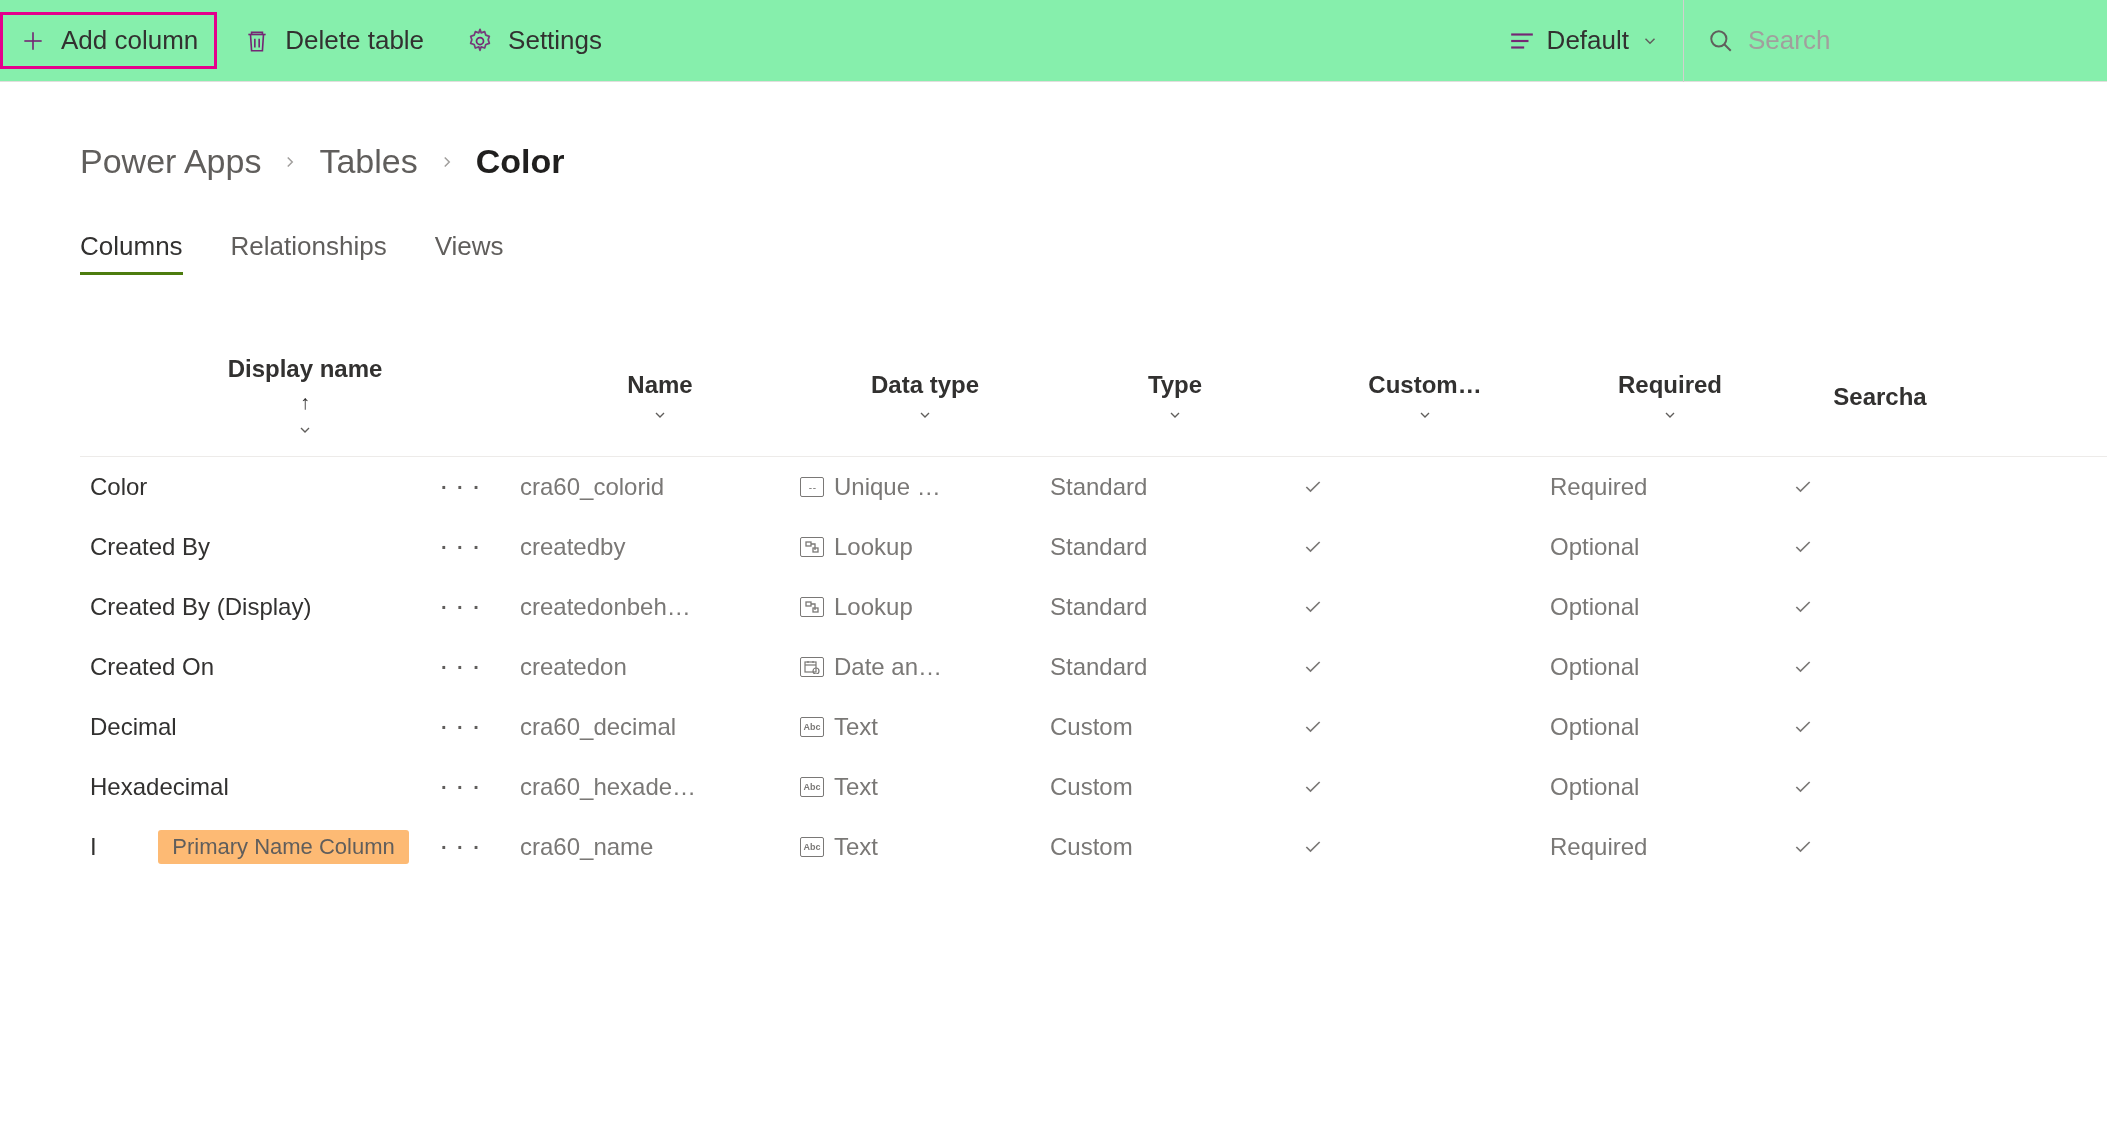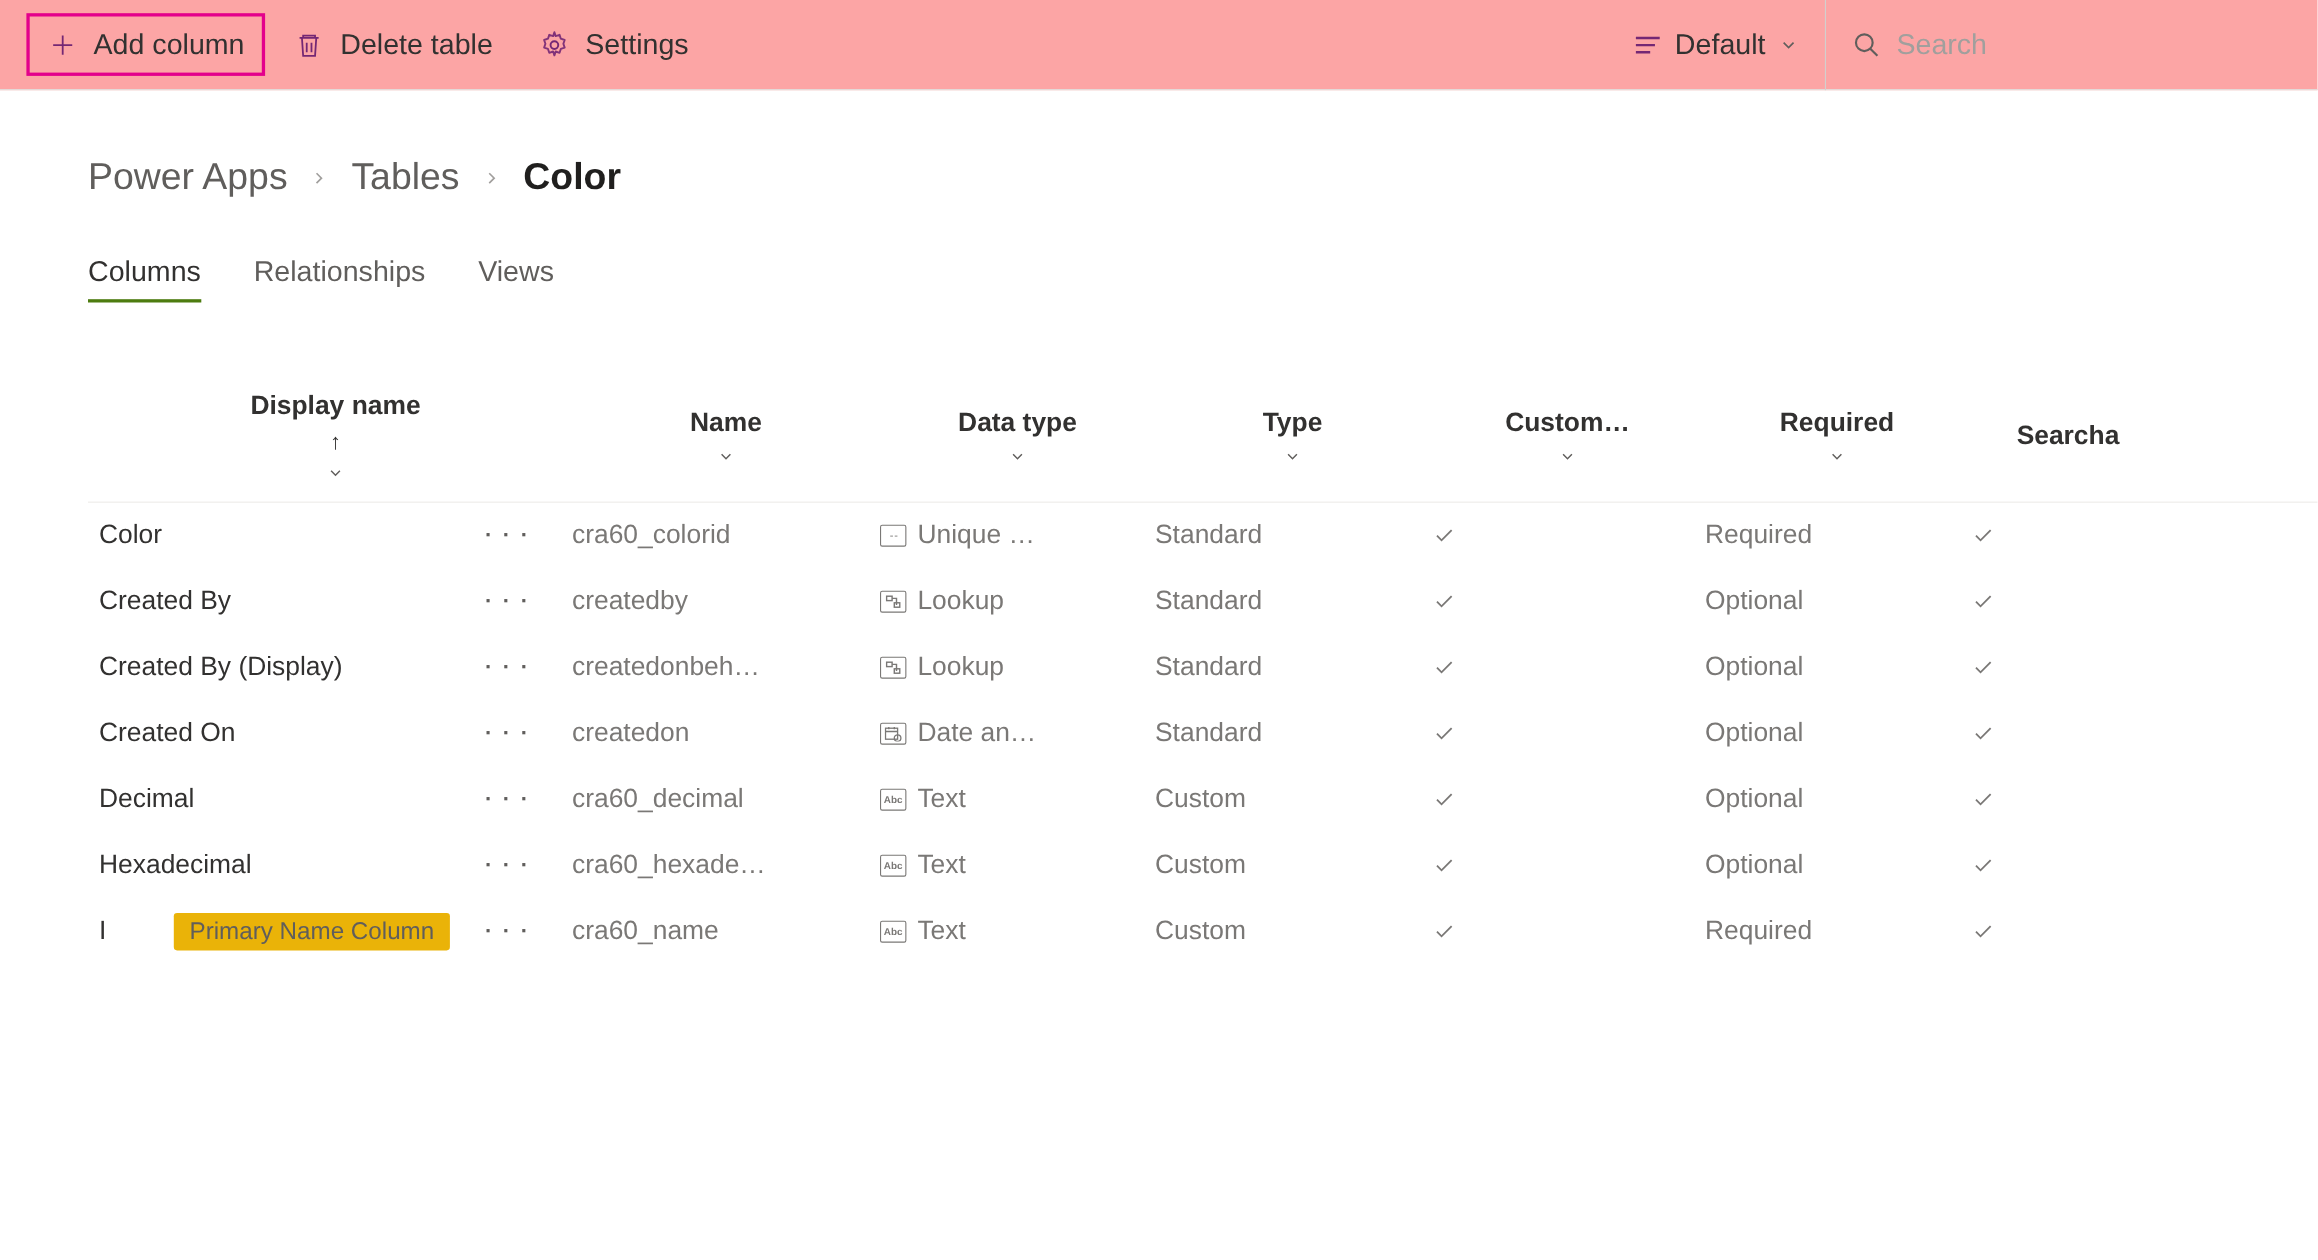--- a/index.html
+++ b/index.html
@@ -8,23 +8,23 @@
       background: #fff;
       color: #323130;
       width: 2107px;
       height: 1145px;
       overflow: hidden;
     }
     .toolbar {
       display: flex;
       align-items: center;
       height: 82px;
-      background: #fca5a5;
+      background: #86efac;
       border-bottom: 1px solid #e1dfdd;
-      padding: 0 24px;
+      padding: 0 0;
     }
     .toolbar-left {
       display: flex;
       align-items: center;
       gap: 10px;
       flex: 1;
     }
     .toolbar-btn {
       display: flex;
       align-items: center;
@@ -119,21 +119,21 @@
       font-size: 24px;
       color: #323130;
     }
     .cell-display { display:flex; align-items:center; justify-content:space-between; padding-right:30px;}
     .cell-display .more { color:#605e5c; letter-spacing:2px; font-weight:bold; cursor:pointer; font-size:20px; padding:0 8px;}
     .muted { color: #7a7876; }
     .cell-datatype { display:flex; align-items:center; gap:10px; color:#7a7876;}
     .dt-icon { width:24px; height:20px; border:1.5px solid #7a7876; border-radius:2px; display:inline-flex; align-items:center; justify-content:center; font-size:11px; color:#7a7876; flex-shrink:0;}
     .check-icon { color:#7a7876; font-size:26px; }
     .pill {
-      background:#eab308; padding:4px 14px; border-radius:3px;
+      background:#fdba74; padding:4px 14px; border-radius:3px;
       font-size:22px; color:#605e5c; display:inline-block;
     }
     svg { display:block; }
   </style>
 </head>
 <body>
 
 <div class="toolbar">
   <div class="toolbar-left">
     <div class="toolbar-btn highlighted">

